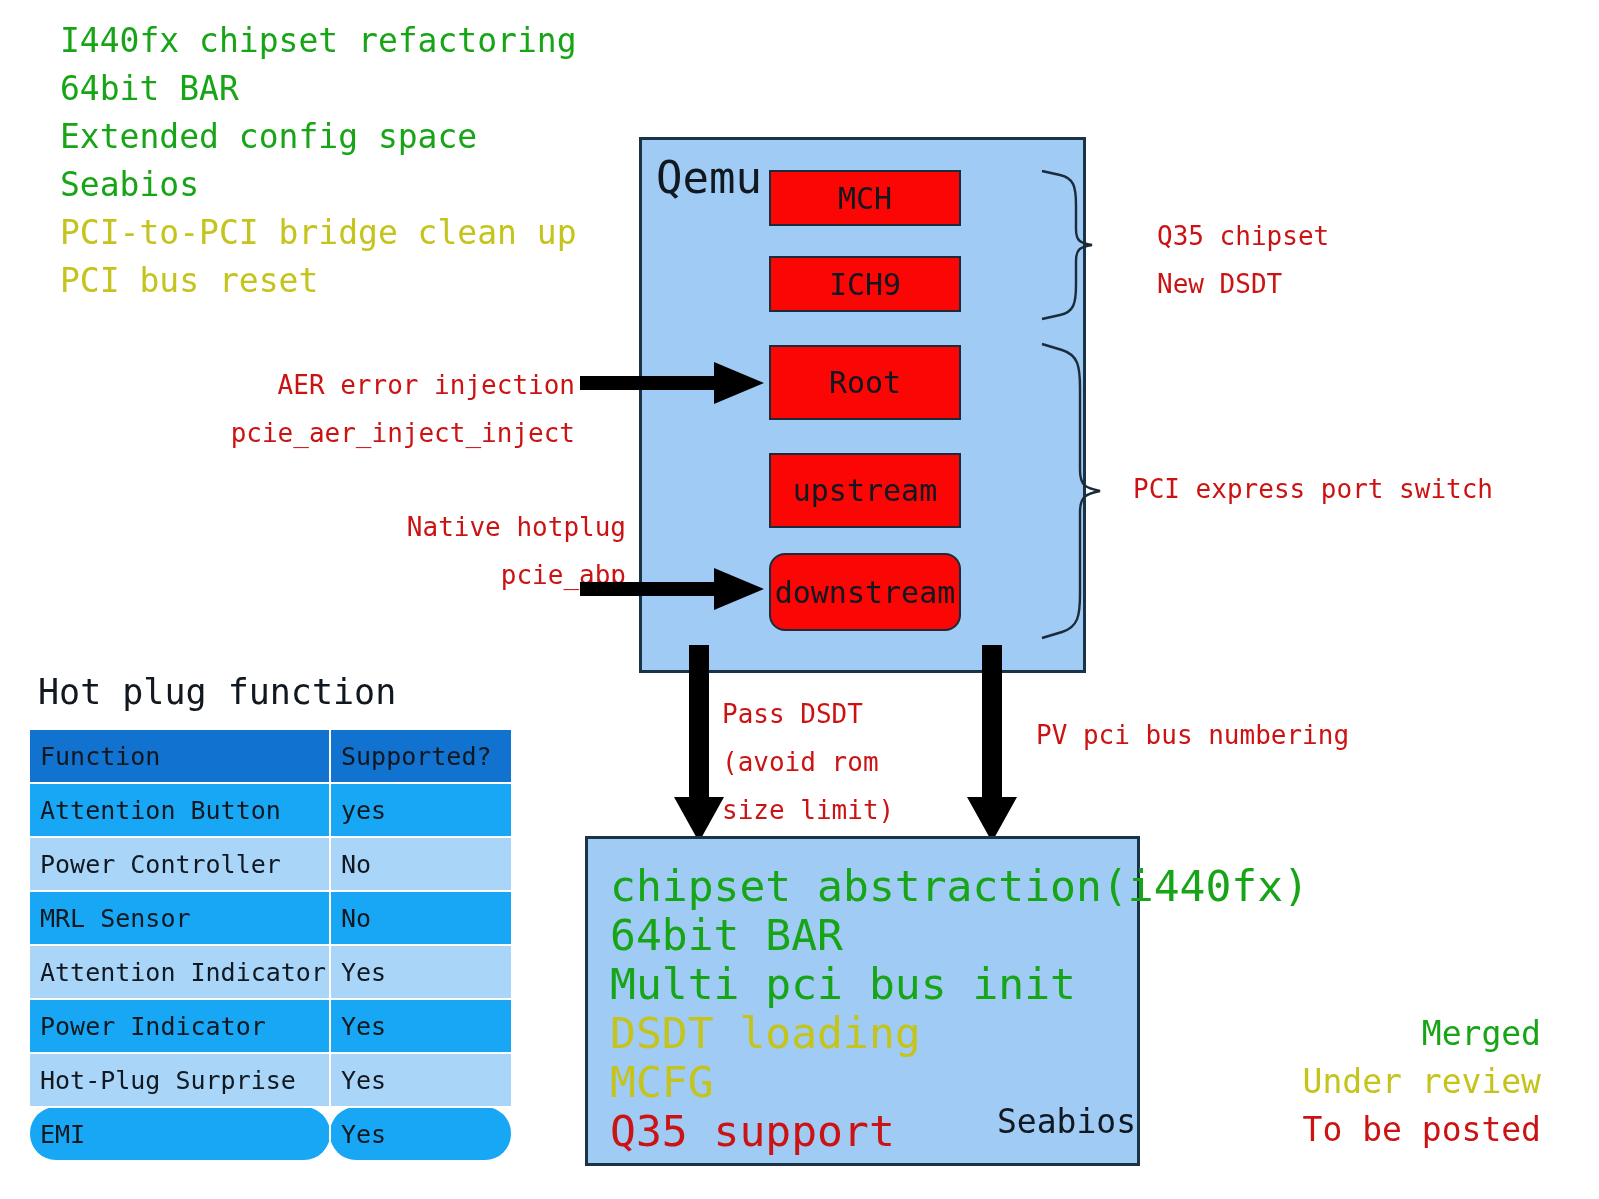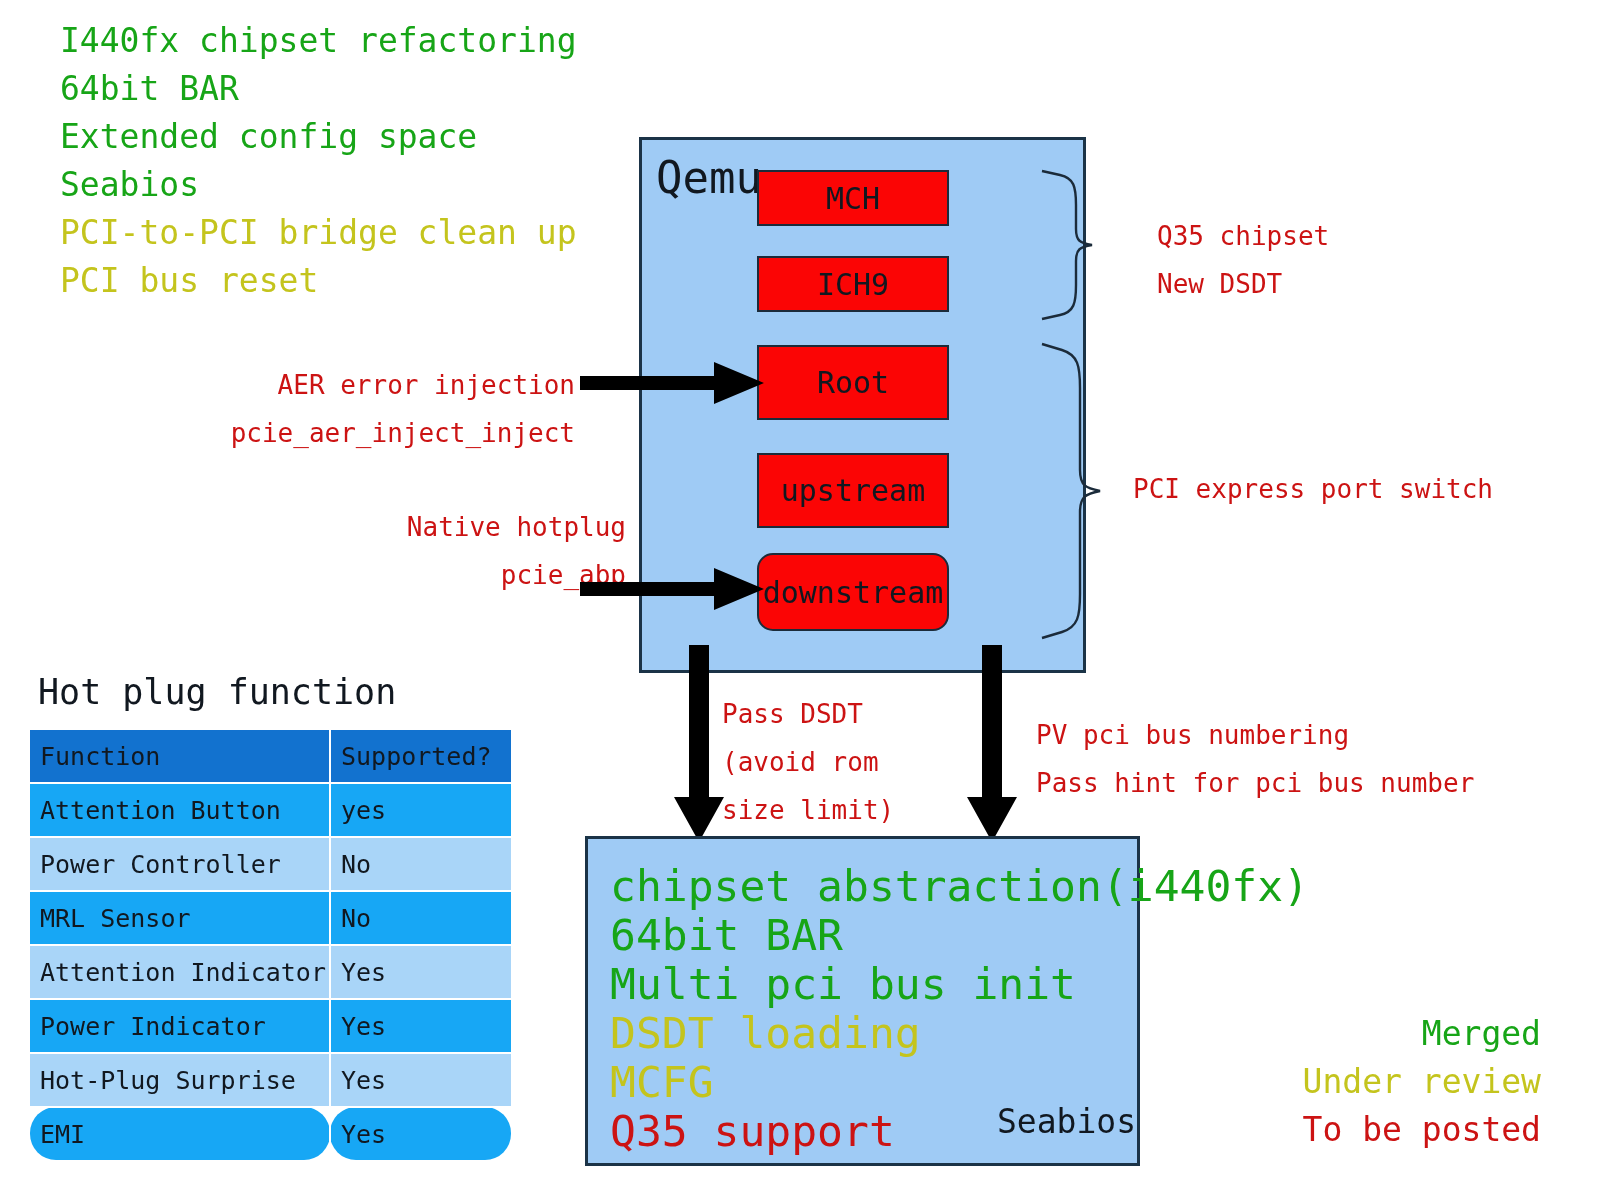--- a/index.html
+++ b/index.html
@@ -56,20 +56,21 @@
     height: 56px;
     background: #fb0505;
     border: 2px solid #1b2b3a;
     box-sizing: border-box;
     color: #111820;
     font-size: 30px;
     display: flex;
     align-items: center;
     justify-content: center;
     white-space: pre;
+    margin-left: 12px;
   }
 
   
   #seabios-box {
     position: absolute;
     left: 585px;
     top: 836px;
     width: 555px;
     height: 330px;
     background: #9fcbf5;
@@ -223,21 +224,20 @@
     <div>(avoid rom</div>
     <div>size limit)</div>
   </div>
 
   <svg class="arrow-svg" style="left:965px; top:645px; width:54px; height:198px;" viewBox="0 0 54 198">
     <path d="M17,0 L37,0 L37,152 L52,152 L27,197 L2,152 L17,152 Z" fill="#000000"></path>
   </svg>
 
   <div class="anno mono red" style="left:1036px; top:711px;">
     <div>PV pci bus numbering</div>
-    <div>Pass hint for pci bus number</div>
   </div>
 
   <div id="seabios-box"></div>
   <div id="seabios-list" class="mono">
     <div class="green">chipset abstraction(i440fx)</div>
     <div class="green">64bit BAR</div>
     <div class="green">Multi pci bus init</div>
     <div class="olive">DSDT loading</div>
     <div class="olive">MCFG</div>
     <div class="red">Q35 support</div>

